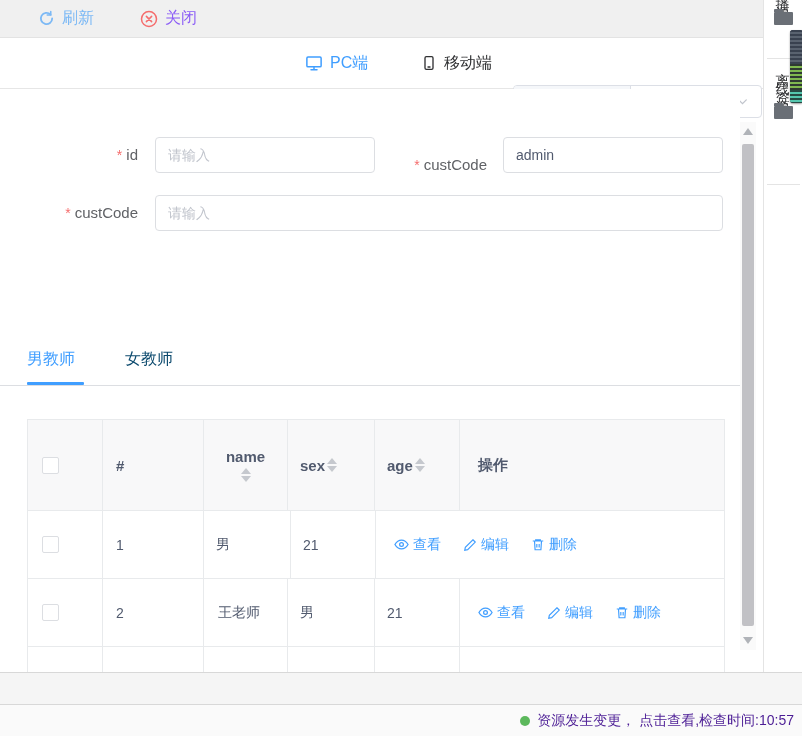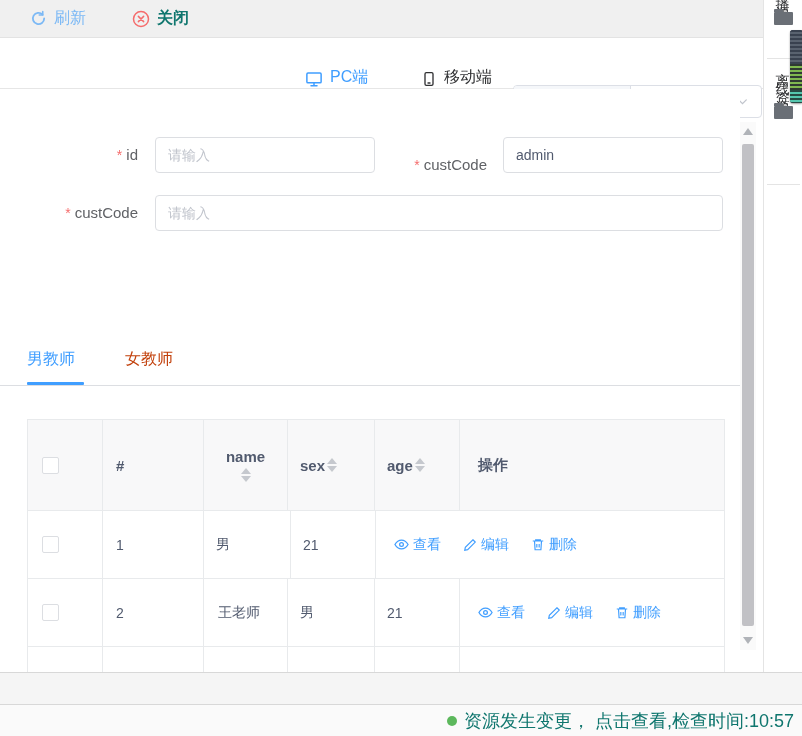--- a/index.html
+++ b/index.html
@@ -2,29 +2,29 @@
 <html><head>
 <meta charset="utf-8">
 <style>
   * { margin:0; padding:0; box-sizing:border-box; }
   html,body { width:802px; height:736px; }
   body { font-family:"Liberation Sans","DejaVu Sans",sans-serif; background:#fff; }
   .screen { position:relative; width:802px; height:736px; overflow:hidden; background:#fff; }
 
   
   .toolbar { position:absolute; left:0; top:0; width:763px; height:38px; background:#f0f0f0;
-             border-bottom:1px solid #e3e3e3; display:flex; align-items:center; padding-left:30px; gap:46px; }
+             border-bottom:1px solid #e3e3e3; display:flex; align-items:center; padding-left:38px; gap:46px; }
   .tool-btn { display:inline-flex; align-items:center; gap:7px; font-size:16px; cursor:pointer; }
   .tool-refresh { color:#7cb9f5; }
-  .tool-close { color:#0f766e;font-weight:bold; }
+  .tool-close { color:#8b5cf6; }
 
   
   .viewbar { position:absolute; left:0; top:38px; width:763px; height:51px; background:#fff;
              border-bottom:1px solid #e6e6e6; }
-  .vtab { position:absolute; top:0; height:50px; display:flex; align-items:flex-end; gap:7px; font-size:16px; cursor:pointer; }
+  .vtab { position:absolute; top:0; height:50px; display:flex; align-items:center; gap:7px; font-size:16px; cursor:pointer; }
   .vtab-pc { left:305px; color:#409eff; }
   .vtab-mobile { left:421px; color:#303133; }
   .vtab-underline { position:absolute; left:305px; top:86px; width:68px; height:3px; background:#409eff; }
   .status-group { position:absolute; left:513px; top:47px; width:249px; height:33px; display:flex;
                   border:1px solid #dcdfe6; border-radius:4px; overflow:hidden; background:#fff; }
   .status-prepend { width:117px; background:#f5f7fa; color:#c0c4cc; font-size:15px; display:flex;
                     align-items:center; justify-content:center; border-right:1px solid #dcdfe6; }
   .status-select { flex:1; display:flex; align-items:center; padding-left:16px; font-size:14px; color:#606266; cursor:pointer; position:relative; }
   .status-select .chev { position:absolute; right:12px; color:#c0c4cc; }
 
@@ -33,21 +33,21 @@
 
   .form-label { position:absolute; font-size:15px; color:#606266; line-height:36px; text-align:right;padding-left:30px; }
   .req { color:#f56c6c; margin-right:4px; font-size:14px; }
   .inp { position:absolute; height:36px; border:1px solid #dcdee2; border-radius:4px; background:#fff;
          font-size:14px; color:#515a6e; padding:0 12px; font-family:inherit; outline:none; }
   .inp::placeholder { color:#c0c4cc; }
 
   .sub-tabs { position:absolute; top:260px; left:0; width:740px; height:38px; }
   .sub-tab { position:absolute; top:0; font-size:16px; cursor:pointer; }
   .sub-tab.active { color:#409eff;font-family:Liberation Mono, monospace; }
-  .sub-tab.inactive { color:#c2410c; }
+  .sub-tab.inactive { color:#0c4a6e; }
   .sub-underline { position:absolute; left:27px; top:33px; width:57px; height:3px; background:#409eff; border-radius:1px; }
   .sub-divider { position:absolute; left:0; top:296px; width:740px; height:1px; background:#dcdee2; }
 
   
   .grid { position:absolute; left:27px; top:330px; width:698px; border:1px solid #e8eaec; border-right:1px solid #e8eaec; }
   .grid-row { display:flex; }
   .grid-head { background:#f8f8f9; height:90px; }
   .grid-body-row { background:#fff; height:68px; border-top:1px solid #e8eaec; }
   .cell { border-right:1px solid #e8eaec; display:flex; align-items:center; font-size:14px; color:#515a6e; }
   .cell:last-child { border-right:none; }
@@ -85,21 +85,21 @@
   .strip-thumb .s1 { height:34px; background:repeating-linear-gradient(180deg,#39414f 0 2px,#59626f 2px 4px); }
   .strip-thumb .s2 { height:26px; background:repeating-linear-gradient(180deg,#2f3a33 0 2px,#7fb84f 2px 4px); }
   .strip-thumb .s3 { height:13px; background:repeating-linear-gradient(180deg,#274a44 0 2px,#55c6ae 2px 4px); }
 
   
   .gray-band { position:absolute; left:0; top:672px; width:802px; height:33px; background:#f5f5f5;
                border-top:1px solid #d8d8d8; border-bottom:1px solid #d8d8d8; }
   .status-bar { position:absolute; left:0; top:705px; width:802px; height:31px; background:#fafafa;
                 display:flex; align-items:center; justify-content:flex-end; padding-right:8px; gap:7px; }
   .dot { width:10px; height:10px; border-radius:50%; background:#5cb85c; }
-  .status-msg { font-size:18px; color:#0f766e; cursor:pointer; }
+  .status-msg { font-size:14px; color:#4c1d95; cursor:pointer; }
 
   svg { display:block; }
 </style>
 </head>
 <body>
 
 <div class="screen">
 
   <div class="toolbar">
     <div class="tool-btn tool-refresh">

